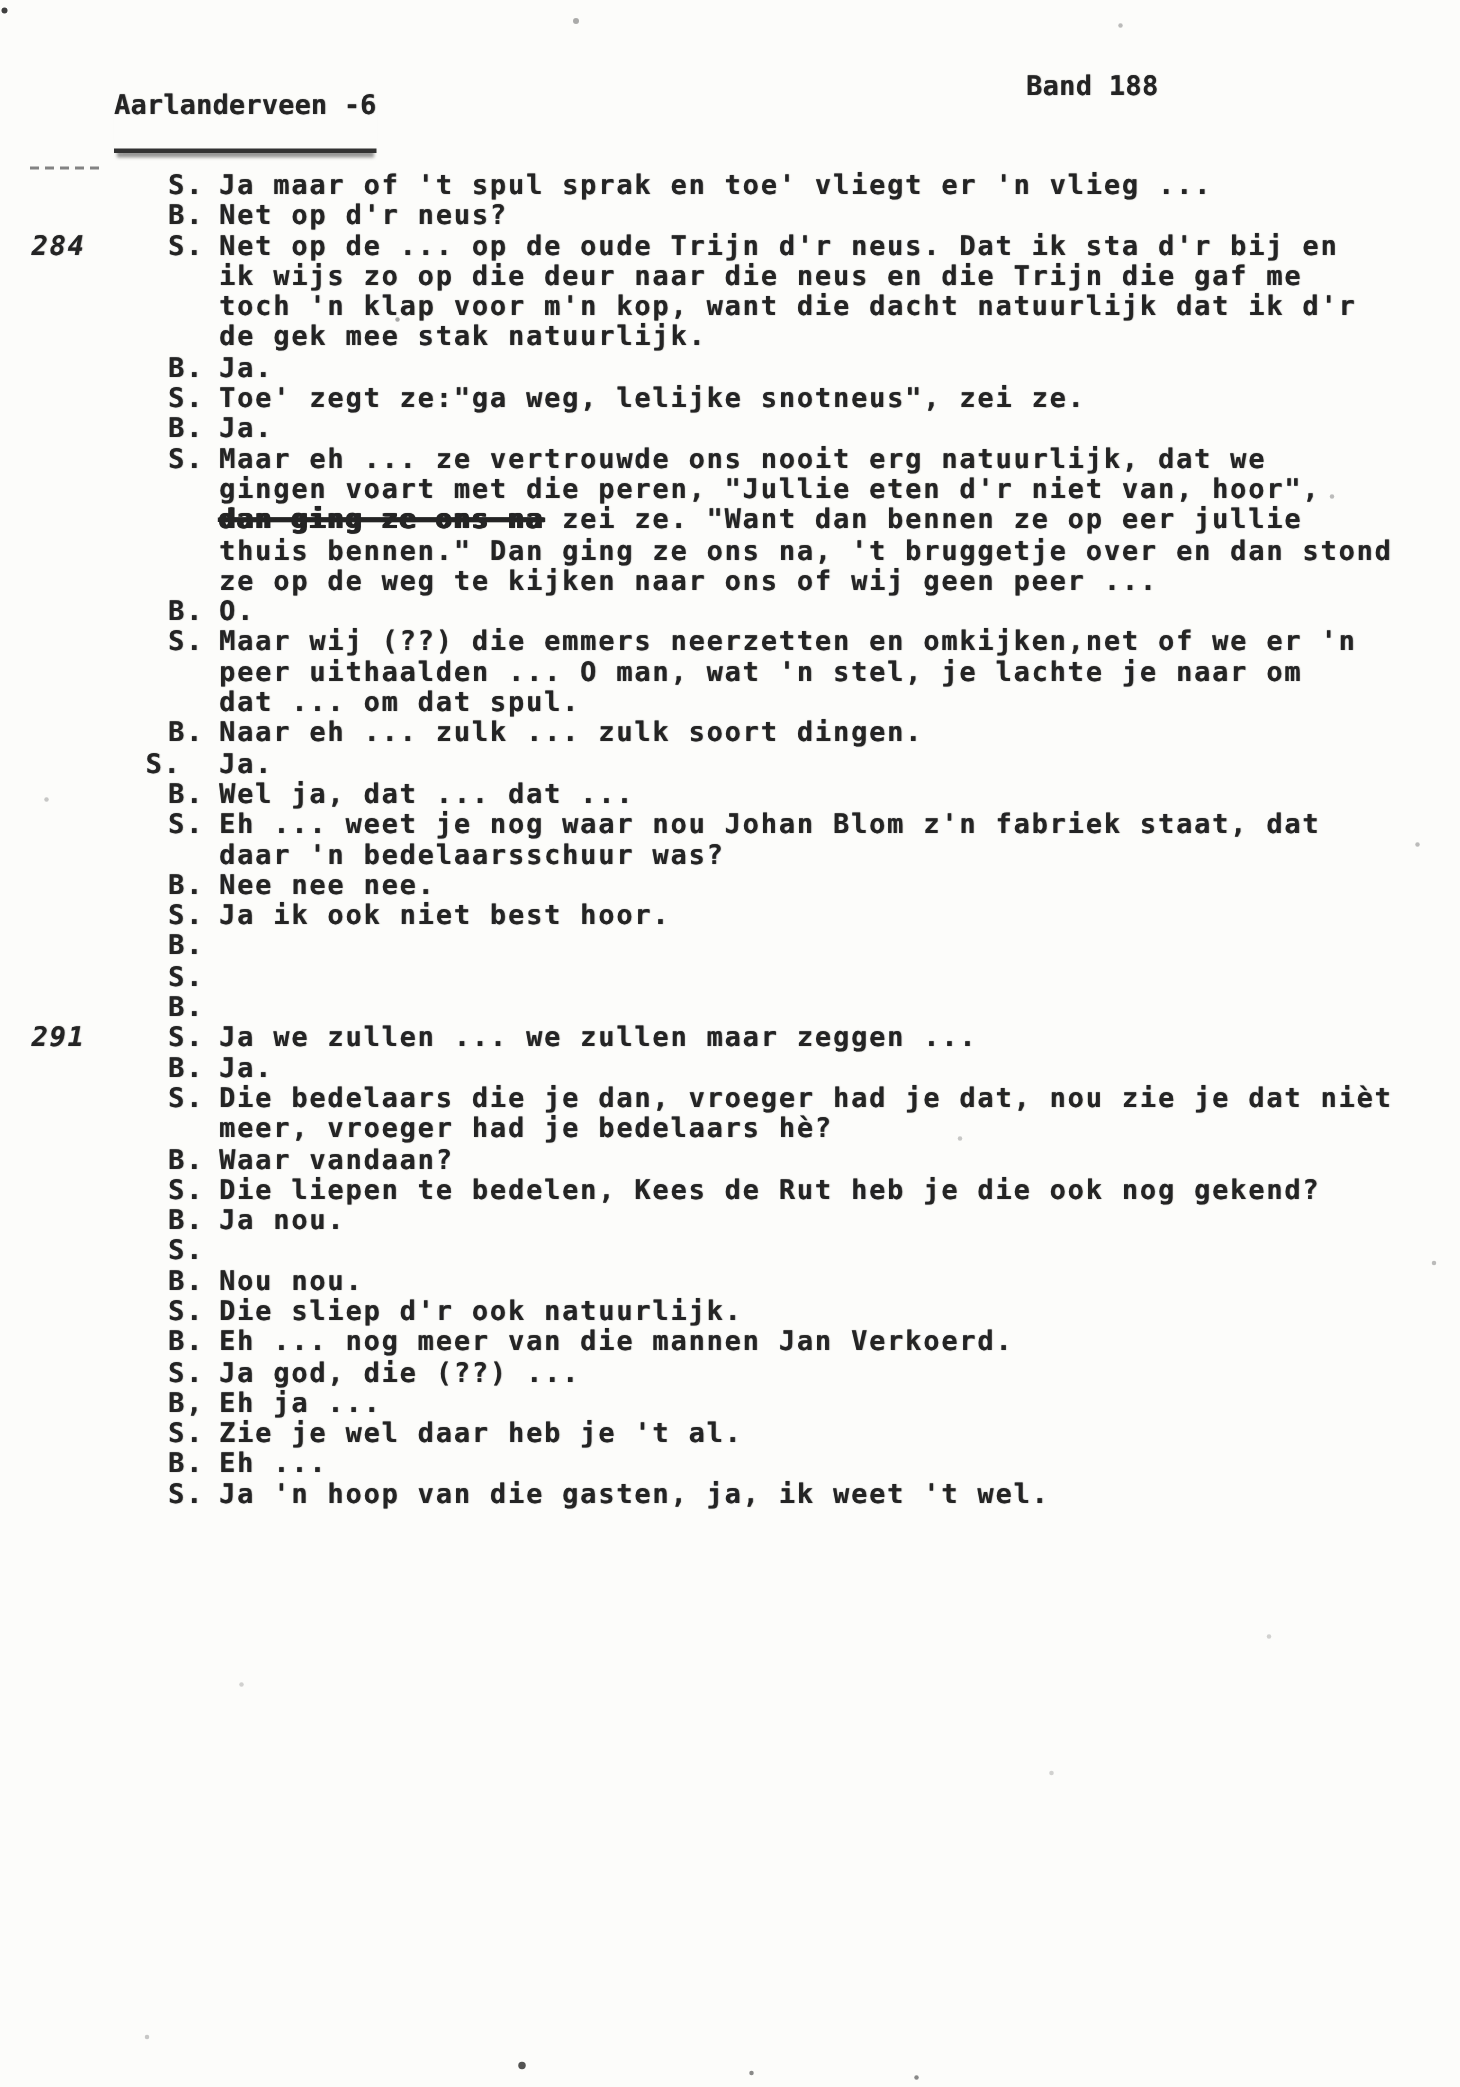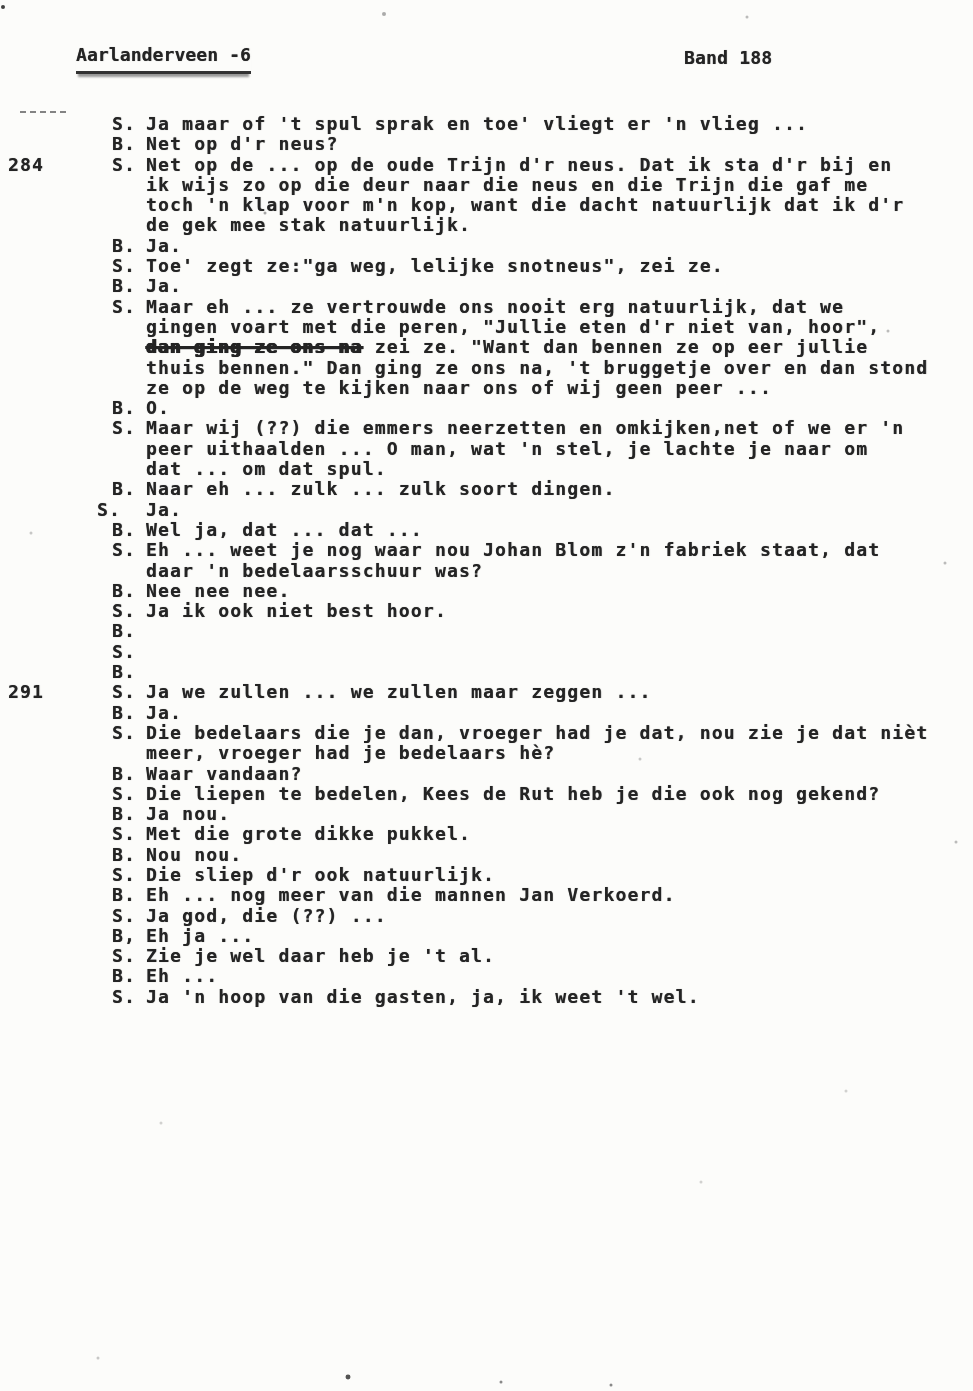--- a/index.html
+++ b/index.html
@@ -4,37 +4,37 @@
 <style>
   html, body { margin:0; padding:0; }
   body {
     width:973px; height:1391px; position:relative;
     background:#fcfcfa; overflow:hidden;
     font-family:"DejaVu Sans Mono","Liberation Mono",monospace;
     color:#242424;
   }
   .ink { font-weight:700; text-shadow:0.3px 0.3px 0.7px rgba(40,40,40,.7); }
   .header-title {
-    position:absolute; left:76px; top:44px;
+    position:absolute; left:76px; top:60px;
     font-size:18px; letter-spacing:0.1px;
     border-bottom:3px solid rgba(28,28,28,.9);
-    padding-bottom:6px;
+    padding-bottom:18px;
     box-shadow:0 5px 2px -2px rgba(70,70,70,.55);
   }
   .band { position:absolute; left:684px; top:47px; font-size:18px; letter-spacing:0.2px; }
   .margin-dash {
     position:absolute; left:20px; top:111px; width:46px; height:0;
     border-top:2px dashed rgba(80,80,80,.7);
   }
   .transcript {
     position:absolute; left:0; top:114px; width:973px;
     font-size:18px; letter-spacing:1.2px; line-height:20.3px;
   }
   .row { display:flex; align-items:flex-start; }
-  .num { width:112px; padding-left:8px; box-sizing:border-box; flex:none; }
+  .num { width:112px; padding-left:21px; box-sizing:border-box; flex:none;font-style:italic; }
   .speaker { width:34px; flex:none; }
   .row.outdent .speaker { transform:translateX(-15px); }
   .text { flex:1; max-width:825px; white-space:pre-wrap; }
   .strike {
     text-decoration:line-through;
     text-decoration-thickness:2.5px;
     text-shadow:0.8px 0 0 #242424, -0.8px 0 0 #242424, 0.3px 0.3px 0.7px rgba(40,40,40,.7);
   }
   .specks {
     position:absolute; top:0; left:0; width:2px; height:2px; border-radius:50%;
@@ -190,21 +190,20 @@
         <div class="text"><span>Die liepen te bedelen, Kees de Rut heb je die ook nog gekend?</span></div>
       </div>
       <div class="row">
         <div class="num"></div>
         <div class="speaker">B.</div>
         <div class="text"><span>Ja nou.</span></div>
       </div>
       <div class="row">
         <div class="num"></div>
         <div class="speaker">S.</div>
-        <div class="text"><span>Met die grote dikke pukkel.</span></div>
       </div>
       <div class="row">
         <div class="num"></div>
         <div class="speaker">B.</div>
         <div class="text"><span>Nou nou.</span></div>
       </div>
       <div class="row">
         <div class="num"></div>
         <div class="speaker">S.</div>
         <div class="text"><span>Die sliep d'r ook natuurlijk.</span></div>

